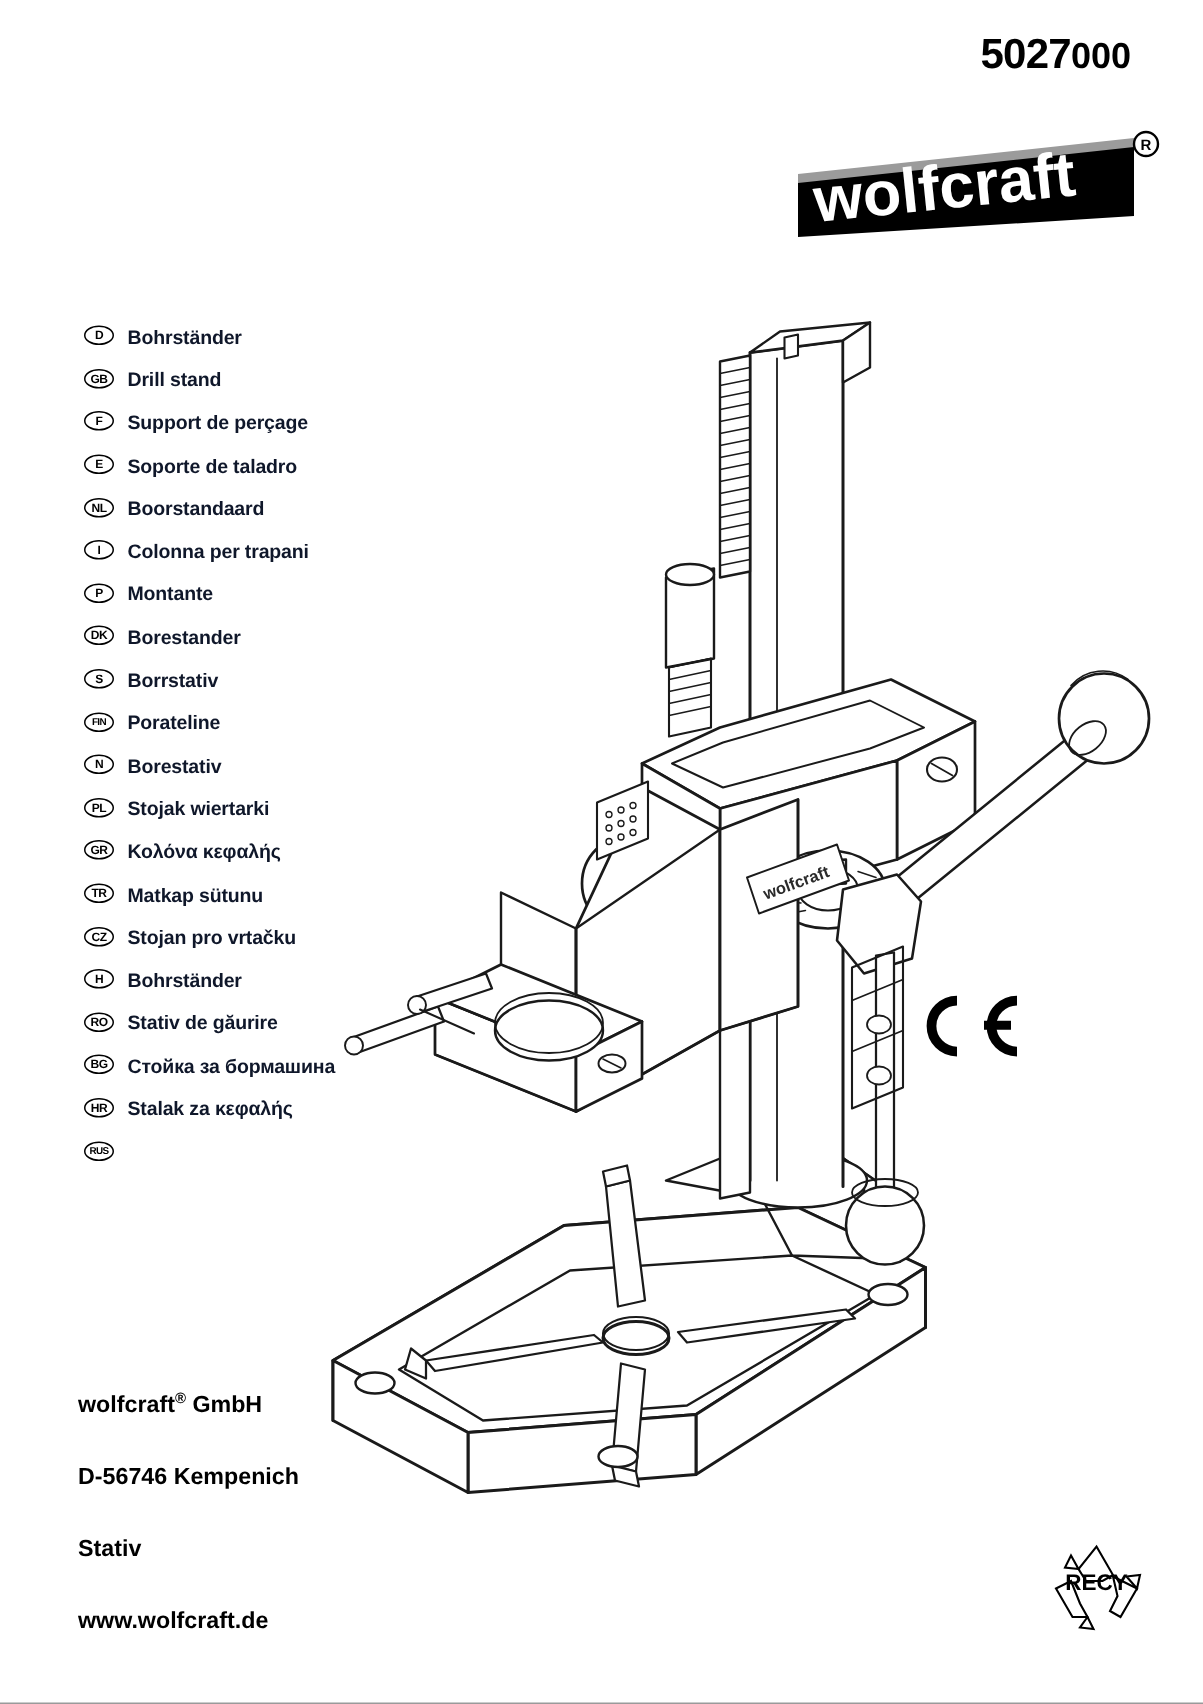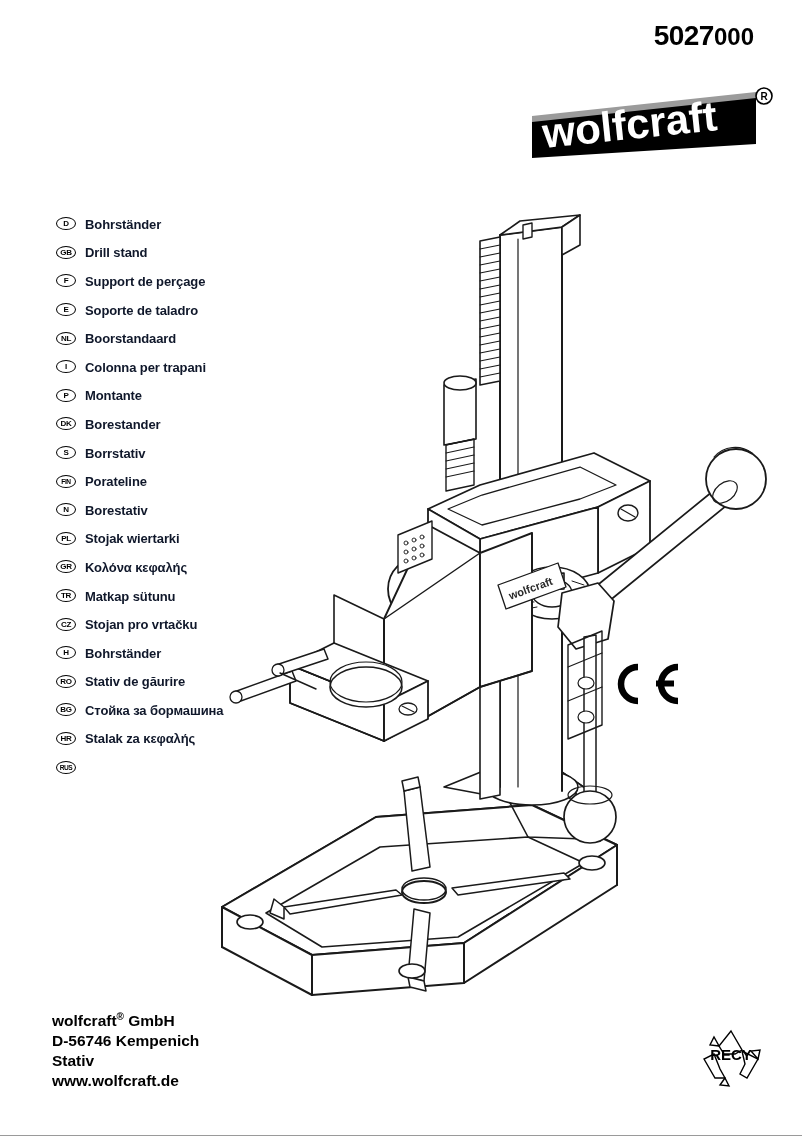--- a/index.html
+++ b/index.html
@@ -126,20 +126,21 @@
     position: absolute;
     left: 52px;
     bottom: 44px;
     color: #000;
   }
   .footer div {
     font-size: 15.5px;
     font-weight: bold;
     line-height: 20px;
     white-space: nowrap;
+    margin-top: 28px;
   }
   .footer .reg { font-size: 10px; vertical-align: super; font-weight: bold; }
 
   
   .recycle {
     position: absolute;
     right: 38px;
     bottom: 46px;
     width: 66px;
     height: 62px;

